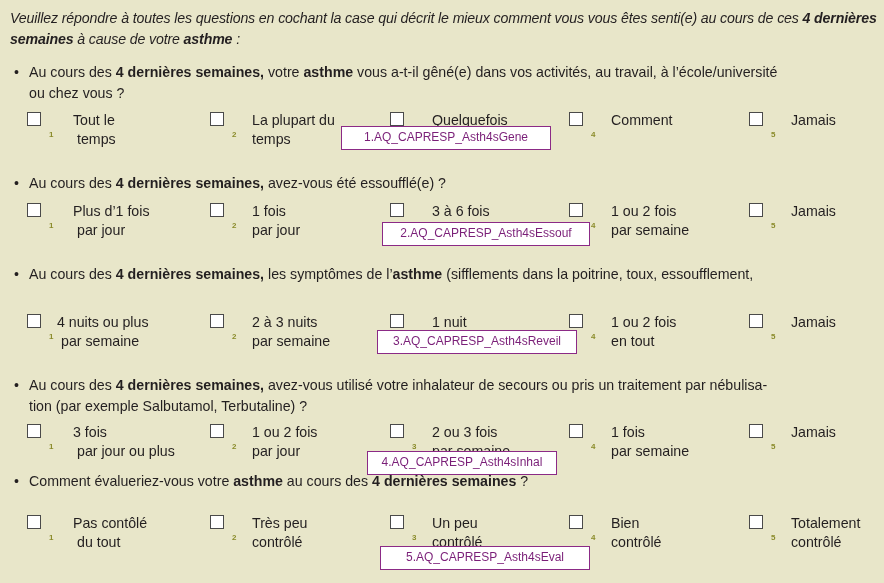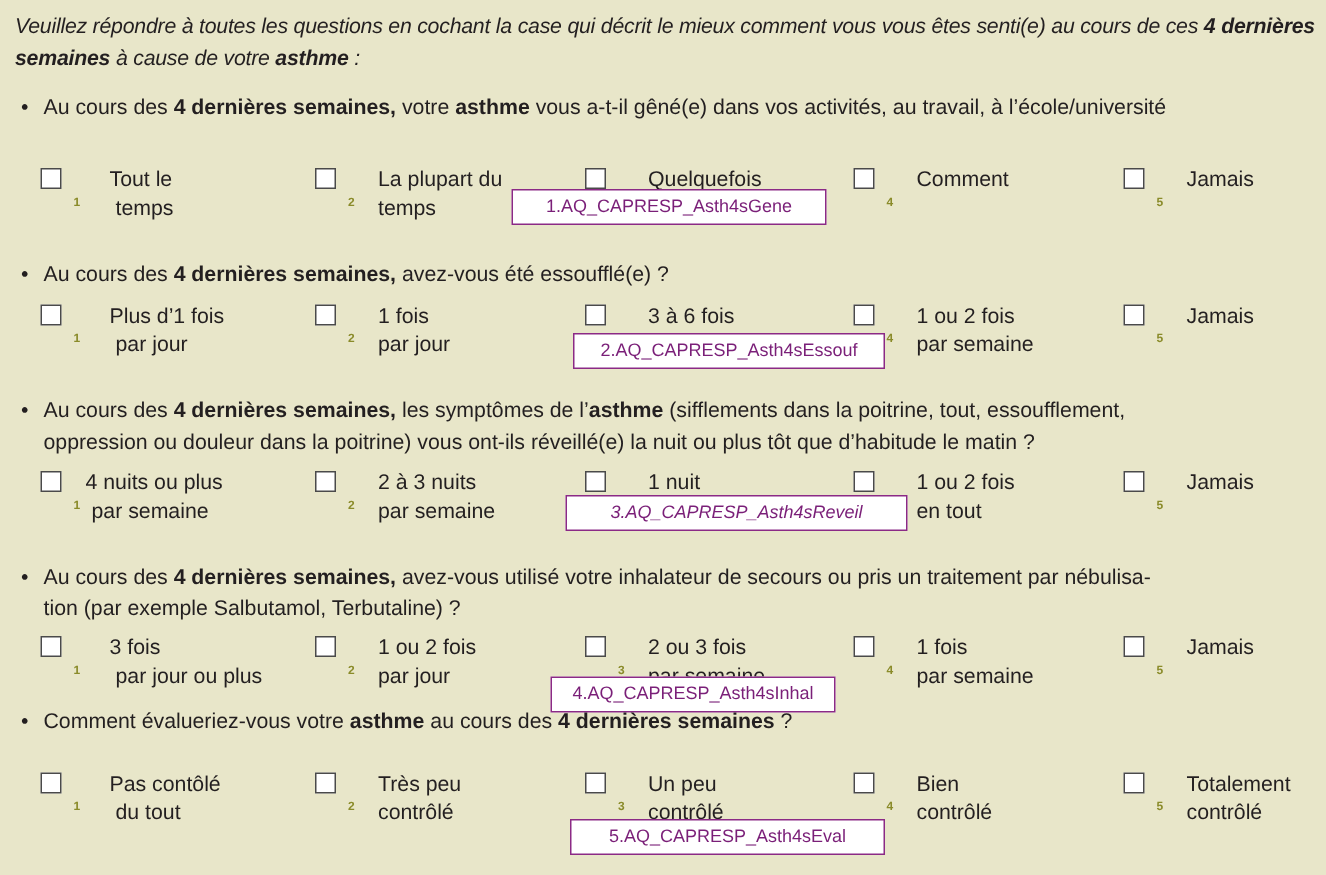--- a/index.html
+++ b/index.html
@@ -46,21 +46,21 @@
   }
 </style>
 </head>
 <body>
 
 <div class="intro">
   <span>Veuillez répondre à toutes les questions en cochant la case qui décrit le mieux comment vous vous êtes senti(e) au cours de ces </span><b>4 dernières semaines</b><span> à cause de votre </span><b>asthme</b><span> :</span>
 </div>
 
 <div id="questions">
-    <div class="q" style="top: 62px;"><span class="bullet">•</span><span>Au cours des </span><b>4 dernières semaines,</b><span> votre </span><b>asthme</b><span> vous a-t-il gêné(e) dans vos activités, au travail, à l’école/université</span></div>
+    <div class="q" style="top: 62px;"><span class="bullet">•</span><span>Au cours des </span><b>4 dernières semaines,</b><span> votre </span><b>asthme</b><span> vous a-t-il gêné(e) dans vos activités, au travail, à l’école/université</span><div class="cont">ou chez vous ?</div></div>
     <div class="opt" style="left: 27px; top: 112px;">
       <div class="cb" style="left:0;top:0"></div>
       <div class="num" style="left:22px;top:13px">1</div>
       <div class="lbl" style="left:46px;top:-1px"><span class="l1">Tout le</span><span class="l2" style="padding-left:4px">temps</span></div>
     </div>
     <div class="opt" style="left: 210px; top: 112px;">
       <div class="cb" style="left:0;top:0"></div>
       <div class="num" style="left:22px;top:13px">2</div>
       <div class="lbl" style="left:42px;top:-1px"><span class="l1">La plupart du</span><span class="l2" style="padding-left:0px">temps</span></div>
     </div>
@@ -100,21 +100,21 @@
       <div class="cb" style="left:0;top:0"></div>
       <div class="num" style="left:22px;top:13px">4</div>
       <div class="lbl" style="left:42px;top:-1px"><span class="l1">1 ou 2 fois</span><span class="l2" style="padding-left:0px">par semaine</span></div>
     </div>
     <div class="opt" style="left: 749px; top: 203px;">
       <div class="cb" style="left:0;top:0"></div>
       <div class="num" style="left:22px;top:13px">5</div>
       <div class="lbl" style="left:42px;top:-1px"><span class="l1">Jamais</span><span class="l2" style="padding-left:0px"></span></div>
     </div>
     <div class="tag" style="left: 382px; top: 222px; width: 208px;">2.AQ_CAPRESP_Asth4sEssouf</div>
-    <div class="q" style="top: 264px;"><span class="bullet">•</span><span>Au cours des </span><b>4 dernières semaines,</b><span> les symptômes de l’</span><b>asthme</b><span> (sifflements dans la poitrine, tout, essoufflement,</span><div class="cont">oppression ou douleur dans la poitrine) vous ont-ils réveillé(e) la nuit ou plus tôt que d’habitude le matin ?</div></div>
+    <div class="q" style="top: 264px;"><span class="bullet">•</span><span>Au cours des </span><b>4 dernières semaines,</b><span> les symptômes de l’</span><b>asthme</b><span> (sifflements dans la poitrine, toux, essoufflement,</span></div>
     <div class="opt" style="left: 27px; top: 314px;">
       <div class="cb" style="left:0;top:0"></div>
       <div class="num" style="left:22px;top:13px">1</div>
       <div class="lbl" style="left:30px;top:-1px"><span class="l1">4 nuits ou plus</span><span class="l2" style="padding-left:4px">par semaine</span></div>
     </div>
     <div class="opt" style="left: 210px; top: 314px;">
       <div class="cb" style="left:0;top:0"></div>
       <div class="num" style="left:22px;top:13px">2</div>
       <div class="lbl" style="left:42px;top:-1px"><span class="l1">2 à 3 nuits</span><span class="l2" style="padding-left:0px">par semaine</span></div>
     </div>
@@ -126,21 +126,21 @@
     <div class="opt" style="left: 569px; top: 314px;">
       <div class="cb" style="left:0;top:0"></div>
       <div class="num" style="left:22px;top:13px">4</div>
       <div class="lbl" style="left:42px;top:-1px"><span class="l1">1 ou 2 fois</span><span class="l2" style="padding-left:0px">en tout</span></div>
     </div>
     <div class="opt" style="left: 749px; top: 314px;">
       <div class="cb" style="left:0;top:0"></div>
       <div class="num" style="left:22px;top:13px">5</div>
       <div class="lbl" style="left:42px;top:-1px"><span class="l1">Jamais</span><span class="l2" style="padding-left:0px"></span></div>
     </div>
-    <div class="tag" style="left: 377px; top: 330px; width: 228px; font-style: italic;">3.AQ_CAPRESP_Asth4sReveil</div>
+    <div class="tag" style="left: 377px; top: 330px; width: 200px;">3.AQ_CAPRESP_Asth4sReveil</div>
     <div class="q" style="top: 375px;"><span class="bullet">•</span><span>Au cours des </span><b>4 dernières semaines,</b><span> avez-vous utilisé votre inhalateur de secours ou pris un traitement par nébulisa-</span><b></b><span></span><div class="cont">tion (par exemple Salbutamol, Terbutaline) ?</div></div>
     <div class="opt" style="left: 27px; top: 424px;">
       <div class="cb" style="left:0;top:0"></div>
       <div class="num" style="left:22px;top:13px">1</div>
       <div class="lbl" style="left:46px;top:-1px"><span class="l1">3 fois</span><span class="l2" style="padding-left:4px">par jour ou plus</span></div>
     </div>
     <div class="opt" style="left: 210px; top: 424px;">
       <div class="cb" style="left:0;top:0"></div>
       <div class="num" style="left:22px;top:13px">2</div>
       <div class="lbl" style="left:42px;top:-1px"><span class="l1">1 ou 2 fois</span><span class="l2" style="padding-left:0px">par jour</span></div>

